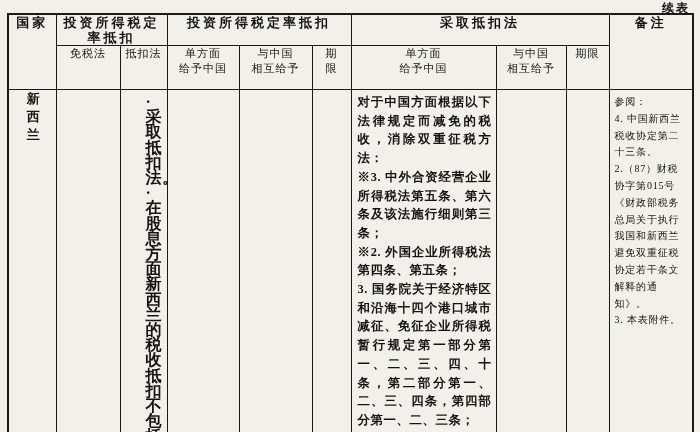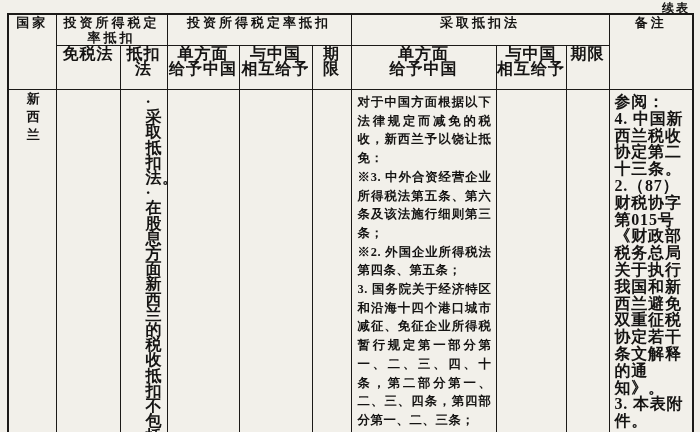--- a/index.html
+++ b/index.html
@@ -46,22 +46,22 @@
     text-align: center;
     vertical-align: middle;
     font-weight: bold;
     font-size: 13px;
     letter-spacing: 3px;
     line-height: 15px;
   }
   td.hc2 {
     text-align: center;
     vertical-align: middle;
-    font-weight: bold;
-    font-size: 16px;
+    font-weight: normal;
+    font-size: 11px;
     letter-spacing: 1px;
     line-height: 15px;
     margin-top: 32px;
   }
   td.hc2 span { display: block; }
   td.country-cell { vertical-align: middle; }
   .country-text {
     width: 15px;
     margin: 0 auto;
     font-size: 13px;
@@ -83,22 +83,22 @@
   td.sparing-cell p {
     font-size: 12.4px;
     font-weight: bold;
     line-height: 18.7px;
     word-break: break-all;
     letter-spacing: 0.6px;
     text-align: justify;
   }
   td.remarks-cell { padding: 4px 3px 2px 5px; }
   td.remarks-cell p {
-    font-size: 16px;
-    font-weight: bold;
+    font-size: 10px;
+    font-weight: normal;
     line-height: 16.8px;
     word-break: break-all;
     letter-spacing: 0.8px;
   }
 </style>
 </head>
 <body>
 
 <div class="page">
 
@@ -159,21 +159,21 @@
       </td>
       <td></td>
       <td class="credit-cell">
         <p>·采取抵扣法。</p>
         <p>·在股息方面新西兰的税收抵扣不包括在国外由分配股息的公司对用于支付股息的利润缴纳的公司所得税，仅对在国外缴纳的股息预提税予以抵免。</p>
       </td>
       <td></td>
       <td></td>
       <td></td>
       <td class="sparing-cell">
-        <p>对于中国方面根据以下法律规定而减免的税收，新西兰予以饶让抵免：</p>
+        <p>对于中国方面根据以下法律规定而减免的税收，消除双重征税方法：</p>
         <p>※3. 中外合资经营企业所得税法第五条、第六条及该法施行细则第三条；</p>
         <p>※2. 外国企业所得税法第四条、第五条；</p>
         <p>3. 国务院关于经济特区和沿海十四个港口城市减征、免征企业所得税暂行规定第一部分第一、二、三、四、十条，第二部分第一、二、三、四条，第四部分第一、二、三条；</p>
         <p>4. 经缔约国双方主管当局同意，实质相似的，以后可能制定的减免税规定，如果其在以后未作修改或仅在次要方面修改但不影响其总的性质。</p>
 
       </td>
       <td></td>
       <td></td>
       <td class="remarks-cell">
         <p>参阅：</p>

